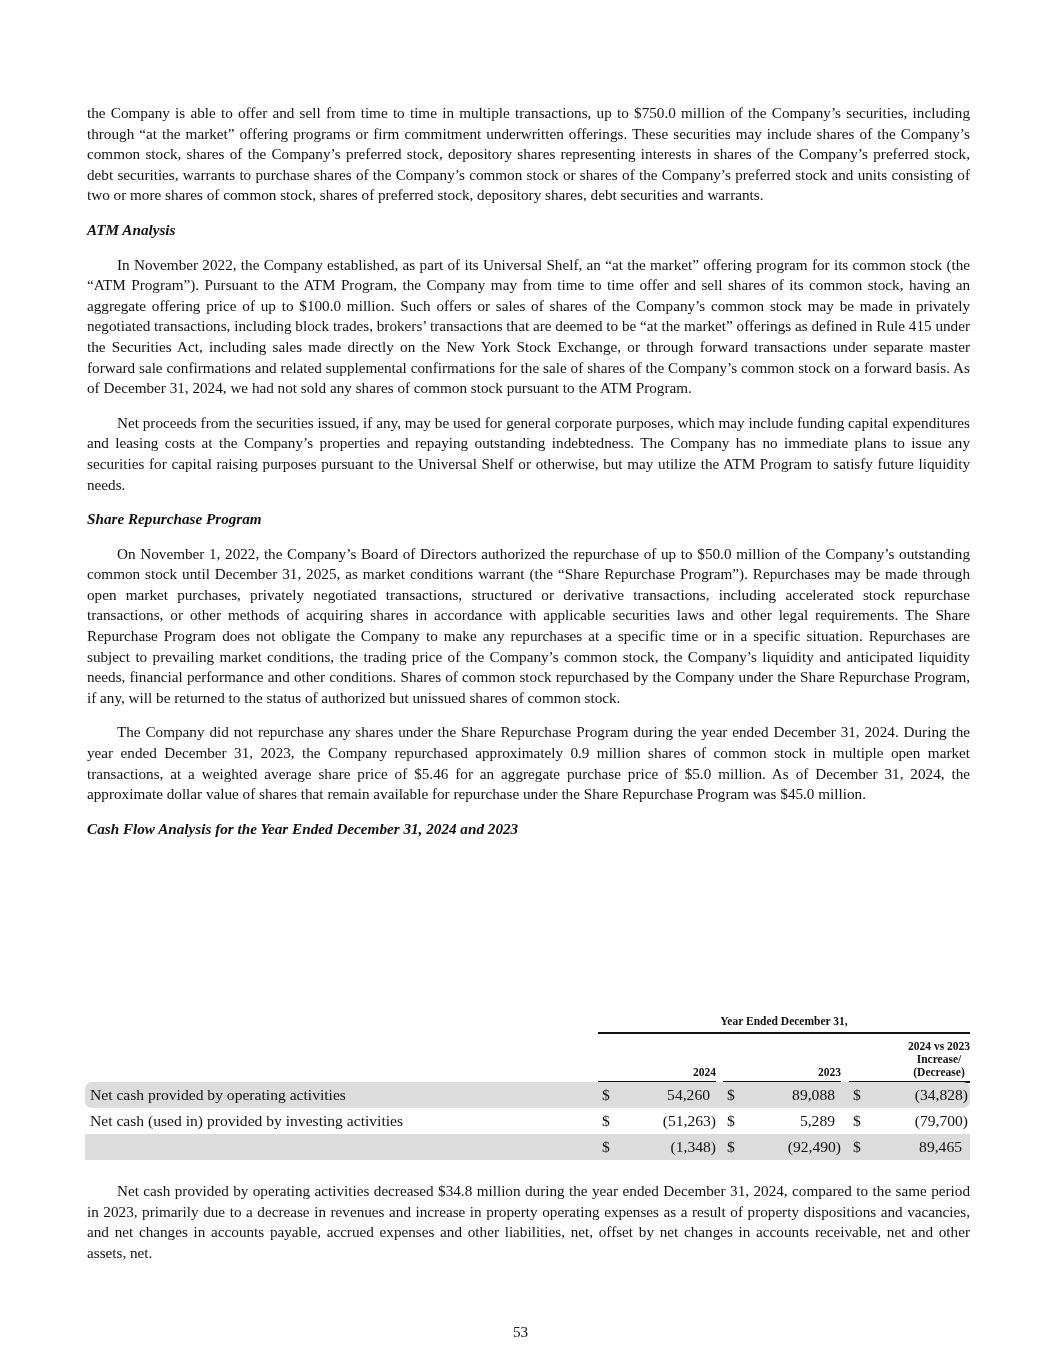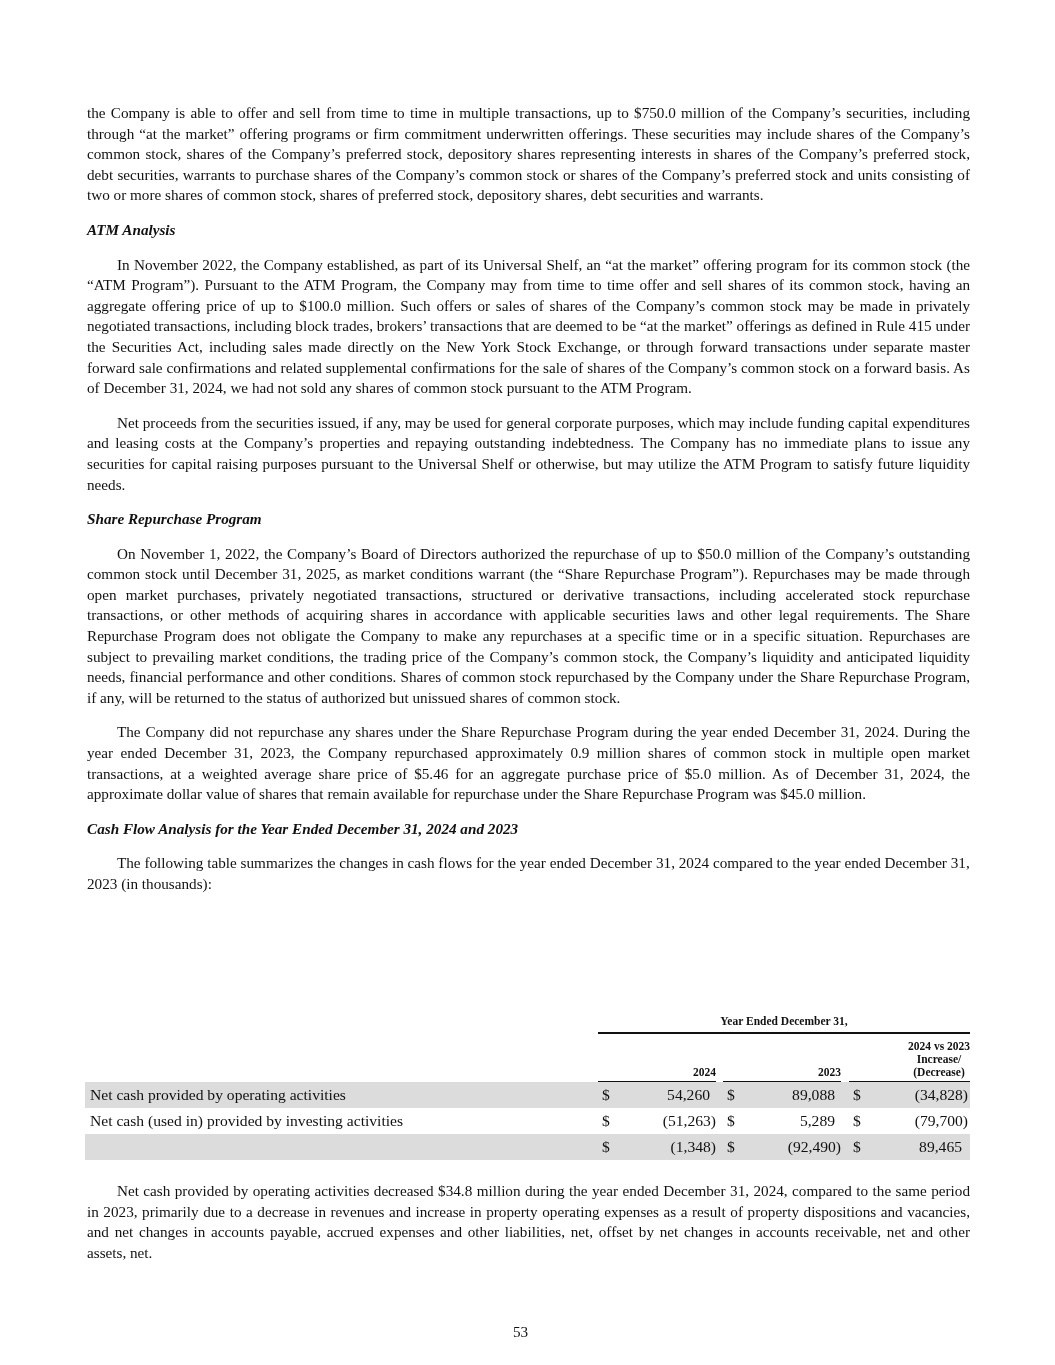--- a/index.html
+++ b/index.html
@@ -58,37 +58,36 @@
   <p class="indent">Net proceeds from the securities issued, if any, may be used for general corporate purposes, which may include funding capital expenditures and leasing costs at the Company’s properties and repaying outstanding indebtedness. The Company has no immediate plans to issue any securities for capital raising purposes pursuant to the Universal Shelf or otherwise, but may utilize the ATM Program to satisfy future liquidity needs.</p>
   <div class="gap-sm"></div>
   <p class="heading">Share Repurchase Program</p>
   <div class="gap-sm"></div>
   <p class="indent">On November 1, 2022, the Company’s Board of Directors authorized the repurchase of up to $50.0 million of the Company’s outstanding common stock until December 31, 2025, as market conditions warrant (the “Share Repurchase Program”). Repurchases may be made through open market purchases, privately negotiated transactions, structured or derivative transactions, including accelerated stock repurchase transactions, or other methods of acquiring shares in accordance with applicable securities laws and other legal requirements. The Share Repurchase Program does not obligate the Company to make any repurchases at a specific time or in a specific situation. Repurchases are subject to prevailing market conditions, the trading price of the Company’s common stock, the Company’s liquidity and anticipated liquidity needs, financial performance and other conditions. Shares of common stock repurchased by the Company under the Share Repurchase Program, if any, will be returned to the status of authorized but unissued shares of common stock.</p>
   <div class="gap-sm"></div>
   <p class="indent">The Company did not repurchase any shares under the Share Repurchase Program during the year ended December 31, 2024. During the year ended December 31, 2023, the Company repurchased approximately 0.9 million shares of common stock in multiple open market transactions, at a weighted average share price of $5.46 for an aggregate purchase price of $5.0 million. As of December 31, 2024, the approximate dollar value of shares that remain available for repurchase under the Share Repurchase Program was $45.0 million.</p>
   <div class="gap-sm"></div>
   <p class="heading">Cash Flow Analysis for the Year Ended December 31, 2024 and 2023</p>
   <div class="gap-sm"></div>
-  <p class="indent" style="text-align:left">The following table summarizes the changes in cash flows for the year ended December 31, 2024 compared to the year ended December 31, 2023 (in thousands):</p>
 </div>
 
 <div class="cf-table">
   <div class="hdr-span">Year Ended December 31,</div>
   <div class="col-hdr c1">
       <span>2024</span>
     </div>
   <div class="col-hdr c2">
       <span>2023</span>
     </div>
   <div class="col-hdr c3">
       <span>2024 vs 2023<br>Increase/<br>(Decrease)</span>
     </div>
 
   <div class="rows">
-    <div class="row shaded" style="background: rgb(220, 220, 220);">
+    <div class="row shaded" style="background: rgb(220, 220, 220); border-radius: 7px;">
       <span class="label">Net cash provided by operating activities</span>
       <span class="dollar d1">$</span>
       <span class="val v1 pos">54,260</span>
       <span class="dollar d2">$</span>
       <span class="val v2 pos">89,088</span>
       <span class="dollar d3">$</span>
       <span class="val v3">(34,828)</span>
     </div>
     <div class="row">
       <span class="label">Net cash (used in) provided by investing activities</span>

